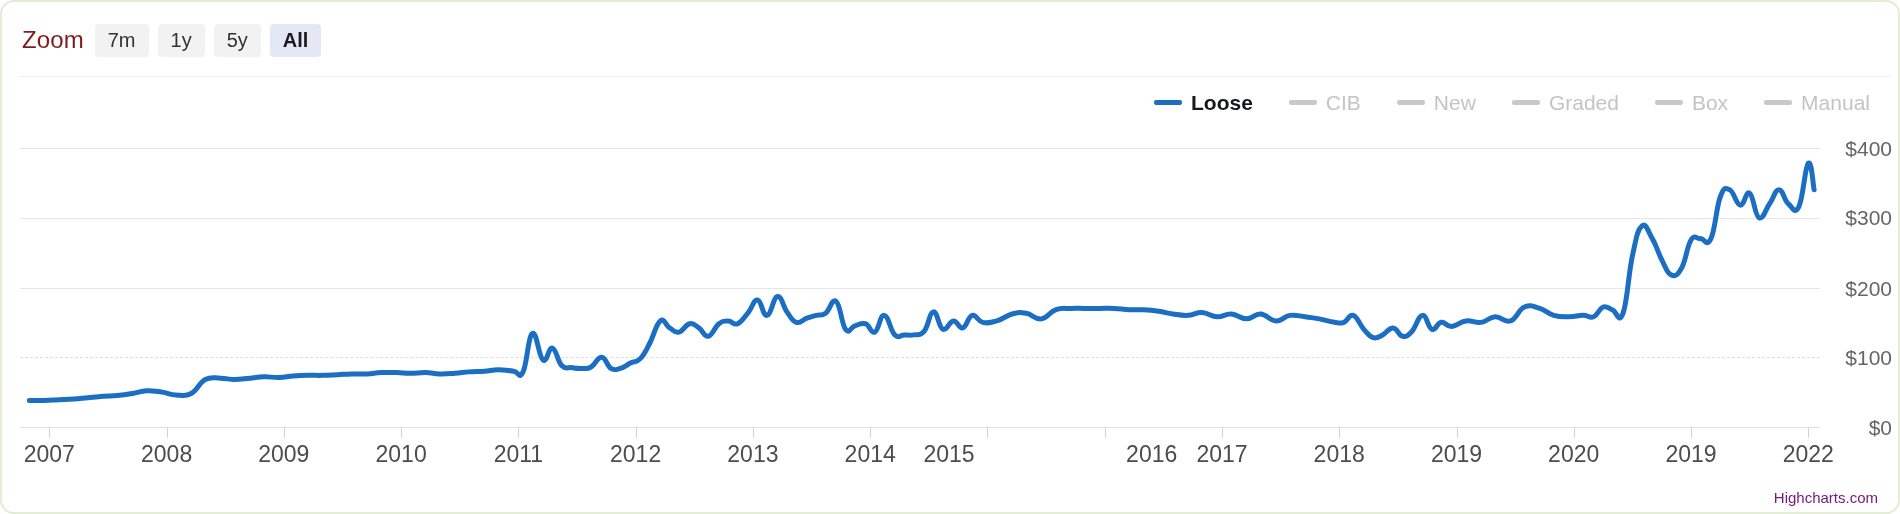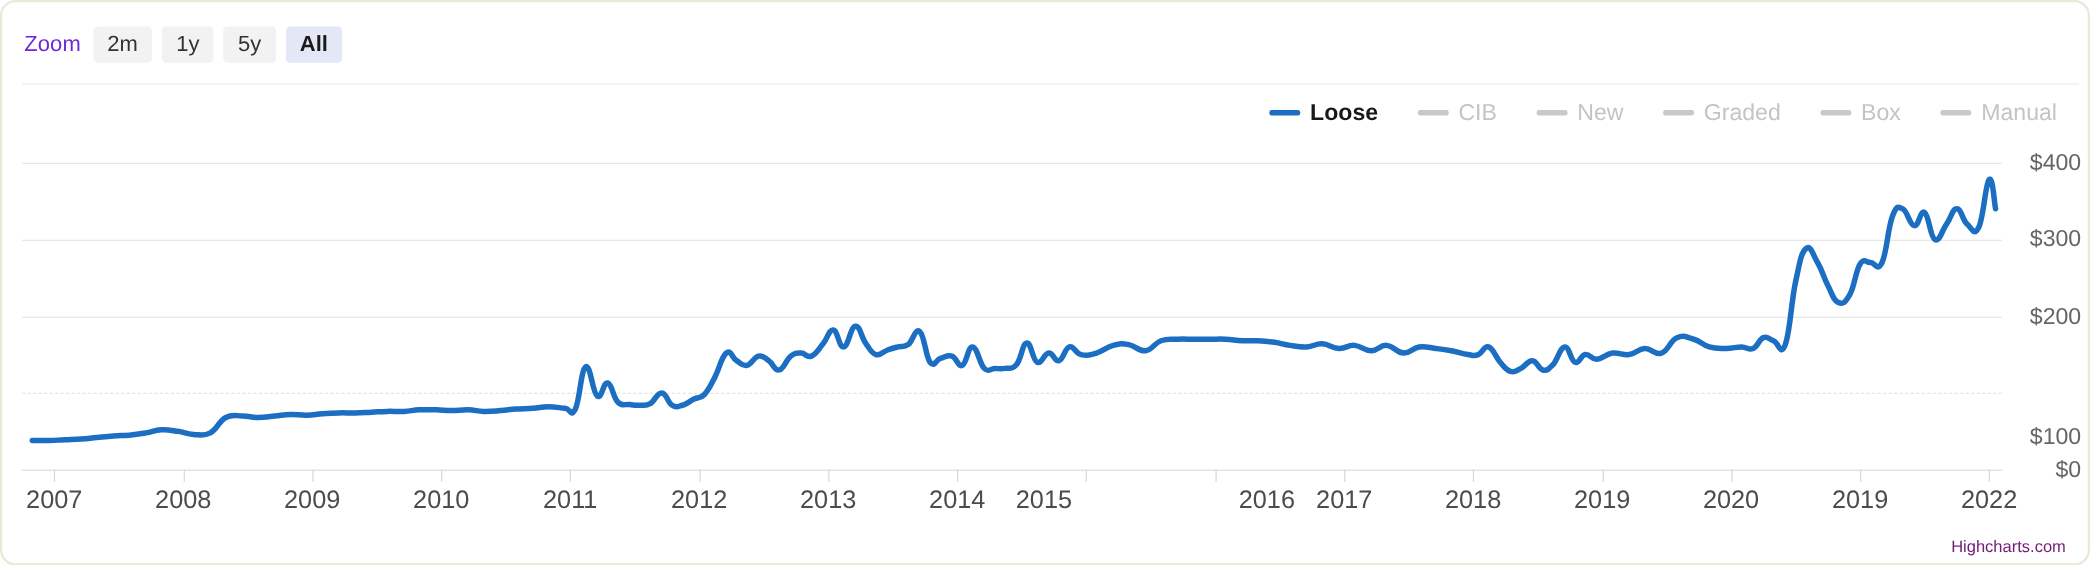--- a/index.html
+++ b/index.html
@@ -29,22 +29,22 @@
   .zoom-bar {
     position: absolute;
     left: 20px;
     top: 18px;
     display: flex;
     align-items: center;
     gap: 9px;
     height: 40px;
   }
   .zoom-label {
-    font-size: 20px;
-    color: #6d28d9;
+    font-size: 24px;
+    color: #7f1d1d;
     letter-spacing: .1px;
     padding-right: 2px;
   }
   .zoom-btn {
     font-size: 20px;
     color: #333333;
     background: #f2f2f2;
     border: 0;
     border-radius: 4px;
     padding: 6px 13px 7px 13px;
@@ -198,21 +198,21 @@
     line-height: 1;
   }
 </style>
 </head>
 <body>
 
 <div id="app">
 
   <div class="zoom-bar">
     <span class="zoom-label">Zoom</span>
-    <button class="zoom-btn">2m</button>
+    <button class="zoom-btn">7m</button>
     <button class="zoom-btn">1y</button>
     <button class="zoom-btn">5y</button>
     <button class="zoom-btn active">All</button>
   </div>
 
   <div class="top-rule"></div>
 
   <div class="legend" id="legend">
       <div class="legend-item on">
         <span class="legend-swatch" style="background: rgb(27, 110, 194);"></span>
@@ -246,21 +246,21 @@
       <div class="grid-line" style="top: 160.5px;"></div>
       <div class="grid-line dashed" style="top: 230.2px;"></div>
       <div class="grid-line" style="top: 300px;"></div>
     <svg class="series-svg" id="series-svg" viewBox="0 0 1800 300" preserveAspectRatio="none">
         <path d="M9.38,273.49 C12.73,273.49 18.18,273.64 24.63,273.49 C31.07,273.33 32.25,273.10 38.70,272.79 C45.15,272.48 47.49,272.55 53.94,272.09 C60.39,271.63 61.56,271.31 68.01,270.70 C74.46,270.08 76.81,269.76 83.26,269.30 C89.71,268.84 90.88,269.22 97.33,268.60 C103.78,267.99 106.12,267.59 112.57,266.51 C119.02,265.44 120.20,264.03 126.64,263.72 C133.09,263.41 135.44,264.20 141.89,265.12 C148.34,266.04 149.51,267.60 155.96,267.91 C162.41,268.21 164.76,269.89 171.21,266.51 C177.65,263.13 178.83,255.93 185.28,252.56 C191.73,249.18 194.07,251.16 200.52,251.16 C206.97,251.16 208.14,252.56 214.59,252.56 C221.04,252.56 223.39,251.78 229.84,251.16 C236.29,250.55 237.46,249.92 243.91,249.77 C250.36,249.61 252.70,250.62 259.15,250.47 C265.60,250.31 266.78,249.53 273.22,249.07 C279.67,248.61 282.02,248.53 288.47,248.37 C294.92,248.22 296.09,248.53 302.54,248.37 C308.99,248.22 311.34,247.98 317.79,247.67 C324.23,247.37 325.41,247.13 331.86,246.98 C338.31,246.82 340.65,247.28 347.10,246.98 C353.55,246.67 354.72,245.89 361.17,245.58 C367.62,245.27 369.97,245.43 376.42,245.58 C382.87,245.73 384.04,246.28 390.49,246.28 C396.94,246.28 399.28,245.43 405.73,245.58 C412.18,245.73 413.36,246.82 419.80,246.98 C426.25,247.13 428.60,246.74 435.05,246.28 C441.50,245.82 442.67,245.34 449.12,244.88 C455.57,244.42 457.92,244.65 464.36,244.19 C470.81,243.73 471.99,242.79 478.44,242.79 C484.89,242.79 488.26,243.73 493.68,244.19 C499.10,244.65 498.93,253.17 503.06,244.88 C507.19,236.60 508.06,209.12 512.44,206.51 C516.83,203.90 518.61,229.80 523.00,233.02 C527.38,236.25 528.25,219.93 532.38,221.16 C536.51,222.39 537.37,234.31 541.76,238.60 C546.14,242.90 547.93,240.08 552.31,240.70 C556.70,241.31 557.57,241.55 561.69,241.40 C565.82,241.24 566.69,242.46 571.07,240.00 C575.46,237.54 577.24,229.93 581.63,230.23 C586.01,230.54 586.88,238.94 591.01,241.40 C595.14,243.85 596.01,242.62 600.39,241.40 C604.78,240.17 606.56,237.96 610.94,235.81 C615.33,233.67 616.20,235.93 620.33,231.63 C624.45,227.33 625.32,224.57 629.71,216.28 C634.09,207.99 635.87,197.33 640.26,193.95 C644.65,190.58 645.51,198.47 649.64,200.93 C653.77,203.39 654.64,206.04 659.02,205.12 C663.41,204.20 665.19,197.67 669.58,196.74 C673.96,195.82 674.83,198.17 678.96,200.93 C683.09,203.69 683.95,210.22 688.34,209.30 C692.72,208.38 694.51,200.12 698.89,196.74 C703.28,193.37 704.15,193.95 708.27,193.95 C712.40,193.95 713.27,198.59 717.65,196.74 C722.04,194.90 723.82,190.80 728.21,185.58 C732.59,180.36 733.46,172.41 737.59,173.02 C741.72,173.64 742.59,189.14 746.97,188.37 C751.36,187.60 753.14,170.30 757.52,169.53 C761.91,168.77 762.78,179.20 766.91,184.88 C771.03,190.56 771.90,193.97 776.29,195.35 C780.67,196.73 782.45,192.70 786.84,191.16 C791.23,189.63 792.09,189.45 796.22,188.37 C800.35,187.30 801.22,189.35 805.60,186.28 C809.99,183.21 811.77,170.89 816.16,174.42 C820.54,177.95 821.41,196.95 825.54,202.33 C829.67,207.70 830.53,200.07 834.92,198.84 C839.30,197.61 841.09,195.36 845.47,196.74 C849.86,198.13 850.73,206.96 854.85,205.12 C858.98,203.27 859.85,187.76 864.23,188.37 C868.62,188.99 870.40,203.61 874.79,207.91 C879.17,212.20 880.04,207.91 884.17,207.91 C888.30,207.91 889.16,208.67 893.55,207.91 C897.94,207.14 899.72,209.48 904.10,204.42 C908.49,199.35 909.36,185.34 913.49,184.88 C917.61,184.42 918.48,200.33 922.87,202.33 C927.25,204.32 929.03,194.26 933.42,193.95 C937.81,193.65 938.67,202.16 942.80,200.93 C946.93,199.70 947.80,189.60 952.18,188.37 C956.57,187.14 957.32,194.12 962.74,195.35 C968.15,196.58 970.36,195.80 976.81,193.95 C983.26,192.11 985.60,188.67 992.05,186.98 C998.50,185.29 999.67,185.20 1006.12,186.28 C1012.57,187.35 1014.92,192.63 1021.37,191.86 C1027.82,191.09 1028.99,185.09 1035.44,182.79 C1041.89,180.49 1044.23,181.70 1050.68,181.40 C1057.13,181.09 1058.31,181.40 1064.76,181.40 C1071.21,181.40 1073.55,181.40 1080.00,181.40 C1086.45,181.40 1087.62,181.09 1094.07,181.40 C1100.52,181.70 1102.87,182.48 1109.32,182.79 C1115.77,183.10 1116.94,182.48 1123.39,182.79 C1129.84,183.10 1132.18,183.27 1138.63,184.19 C1145.08,185.11 1146.25,186.06 1152.70,186.98 C1159.15,187.90 1161.50,188.68 1167.95,188.37 C1174.40,188.07 1175.57,185.27 1182.02,185.58 C1188.47,185.89 1190.81,189.46 1197.26,189.77 C1203.71,190.07 1204.89,186.52 1211.34,186.98 C1217.79,187.44 1220.13,191.86 1226.58,191.86 C1233.03,191.86 1234.20,186.52 1240.65,186.98 C1247.10,187.44 1249.45,193.65 1255.90,193.95 C1262.35,194.26 1263.52,189.29 1269.97,188.37 C1276.42,187.45 1278.76,189.00 1285.21,189.77 C1291.66,190.53 1292.83,190.63 1299.28,191.86 C1305.73,193.09 1309.11,194.58 1314.53,195.35 C1319.95,196.12 1319.78,196.88 1323.91,195.35 C1328.04,193.81 1328.90,186.84 1333.29,188.37 C1337.68,189.91 1339.46,197.41 1343.84,202.33 C1348.23,207.24 1349.10,209.47 1353.22,210.70 C1357.35,211.93 1358.22,210.06 1362.61,207.91 C1366.99,205.76 1368.77,200.62 1373.16,200.93 C1377.55,201.24 1378.41,208.53 1382.54,209.30 C1386.67,210.07 1387.54,209.02 1391.92,204.42 C1396.31,199.81 1398.09,188.83 1402.48,188.37 C1406.86,187.91 1407.73,200.79 1411.86,202.33 C1415.98,203.86 1416.85,195.96 1421.24,195.35 C1425.62,194.73 1426.37,199.84 1431.79,199.53 C1437.21,199.23 1439.41,194.87 1445.86,193.95 C1452.31,193.03 1454.66,196.27 1461.11,195.35 C1467.56,194.43 1468.73,190.07 1475.18,189.77 C1481.63,189.46 1483.97,196.10 1490.42,193.95 C1496.87,191.80 1498.05,182.76 1504.50,180.00 C1510.94,177.24 1513.29,179.55 1519.74,181.40 C1526.19,183.24 1527.36,186.53 1533.81,188.37 C1540.26,190.21 1542.61,189.77 1549.06,189.77 C1555.50,189.77 1557.71,188.37 1563.13,188.37 C1568.54,188.37 1569.30,191.61 1573.68,189.77 C1578.07,187.93 1578.93,181.53 1583.06,180.00 C1587.19,178.47 1588.06,181.41 1592.44,182.79 C1596.83,184.17 1598.61,198.10 1603.00,186.28 C1607.38,174.46 1608.25,148.26 1612.38,129.07 C1616.51,109.88 1617.37,102.91 1621.76,99.07 C1626.14,95.23 1627.93,104.26 1632.31,111.63 C1636.70,119.00 1637.57,124.58 1641.69,132.56 C1645.82,140.54 1646.69,146.07 1651.07,147.91 C1655.46,149.75 1657.24,148.60 1661.63,140.93 C1666.01,133.26 1666.88,119.47 1671.01,113.02 C1675.14,106.58 1676.01,111.93 1680.39,111.63 C1684.78,111.32 1686.56,120.84 1690.94,111.63 C1695.33,102.42 1696.20,80.51 1700.33,69.77 C1704.45,59.02 1705.32,60.95 1709.71,62.79 C1714.09,64.63 1715.87,77.37 1720.26,78.14 C1724.65,78.91 1725.51,63.52 1729.64,66.28 C1733.77,69.04 1734.64,88.40 1739.02,90.70 C1743.41,93.00 1745.19,82.88 1749.58,76.74 C1753.96,70.60 1754.83,62.79 1758.96,62.79 C1763.09,62.79 1763.95,73.06 1768.34,76.74 C1772.72,80.43 1774.51,88.44 1778.89,79.53 C1783.28,70.63 1784.92,39.96 1788.27,36.28 C1791.63,32.60 1792.85,56.96 1794.14,62.79" fill="none" stroke="#1b6ec2" stroke-width="5" stroke-linejoin="round" stroke-linecap="round" vector-effect="non-scaling-stroke"></path>
       </svg>
   </div>
 
   <div class="y-labels" id="y-labels">
       <div class="y-label" style="top: 300px;">$0</div>
-      <div class="y-label" style="top: 230.2px; margin-top: 40px;">$100</div>
+      <div class="y-label" style="top: 230.2px;">$100</div>
       <div class="y-label" style="top: 160.5px;">$200</div>
       <div class="y-label" style="top: 90px;">$300</div>
       <div class="y-label" style="top: 20.9px;">$400</div>
     </div>
 
   <div class="x-axis" id="x-axis">
     <div class="axis-rule"></div>
   <div class="tick" style="left: 29.3px;"></div>
       <div class="tick" style="left: 146.6px;"></div>
       <div class="tick" style="left: 263.8px;"></div>

